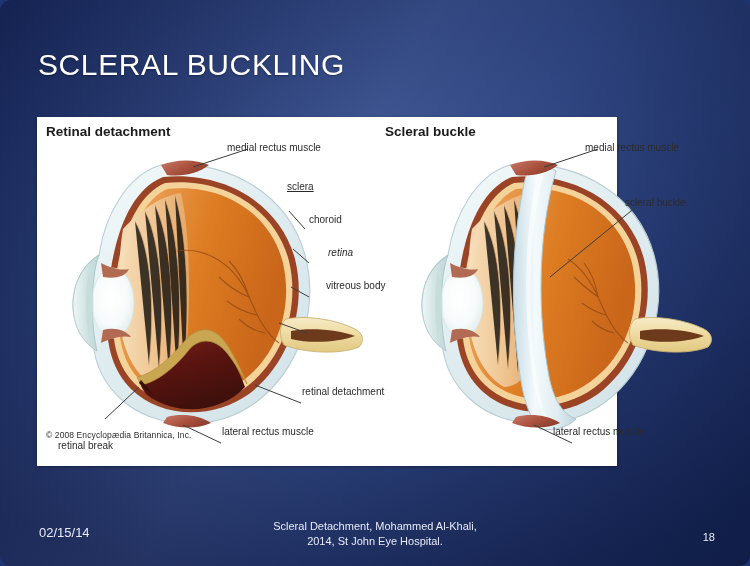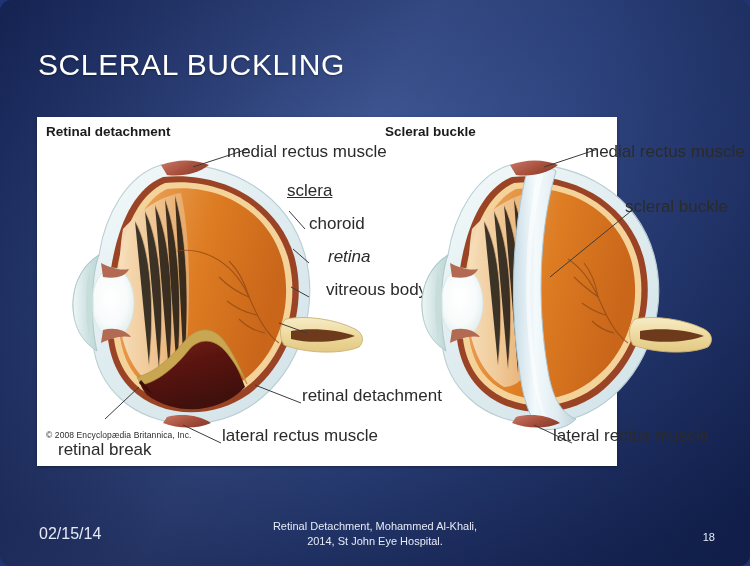--- a/index.html
+++ b/index.html
@@ -29,29 +29,29 @@
   #panel{
     position:absolute;left:37px;top:117px;width:580px;height:349px;
     background:#ffffff;box-shadow:0 1px 3px rgba(0,0,0,.35);
   }
   .fig-head{
     position:absolute;font-weight:bold;font-size:13.5px;color:#1b1b1b;
   }
   #head-left{left:9px;top:7px;}
   #head-right{left:348px;top:7px;}
   .lbl{
-    position:absolute;font-size:17px;color:#2b2b2b;white-space:nowrap;
+    position:absolute;font-size:10px;color:#2b2b2b;white-space:nowrap;
   }
   #copyright{
     position:absolute;left:9px;top:313px;font-size:8.5px;color:#2b2b2b;
     letter-spacing:.1px;
   }
   svg.eye{position:absolute;overflow:visible;}
   #footer-date{
-    position:absolute;left:39px;top:525px;font-size:16px;color:#e6ebf7;
+    position:absolute;left:39px;top:525px;font-size:13px;color:#e6ebf7;
   }
   #footer-center{
     position:absolute;left:0;right:0;top:519px;text-align:center;
     font-size:11px;color:#e6ebf7;line-height:15px;
   }
   #footer-page{
     position:absolute;right:35px;top:531px;font-size:11px;color:#e6ebf7;
   }
   .lead{stroke:#3c3c3c;stroke-width:1;fill:none;}
 </style>
@@ -295,18 +295,18 @@
     </svg>
 
     <div class="lbl" style="left:548px;top:25px;">medial rectus muscle</div>
     <div class="lbl" style="left:588px;top:80px;">scleral buckle</div>
     <div class="lbl" style="left:516px;top:309px;">lateral rectus muscle</div>
 
   </div>
 
   <div id="footer-date">02/15/14</div>
   <div id="footer-center">
-    <div>Retinal Detachment, Mohammed Al-Khali,</div>
+    <div>Scleral Detachment, Mohammed Al-Khali,</div>
     <div>2014, St John Eye Hospital.</div>
   </div>
   <div id="footer-page">18</div>
 
 </div>
 
 </body></html>

